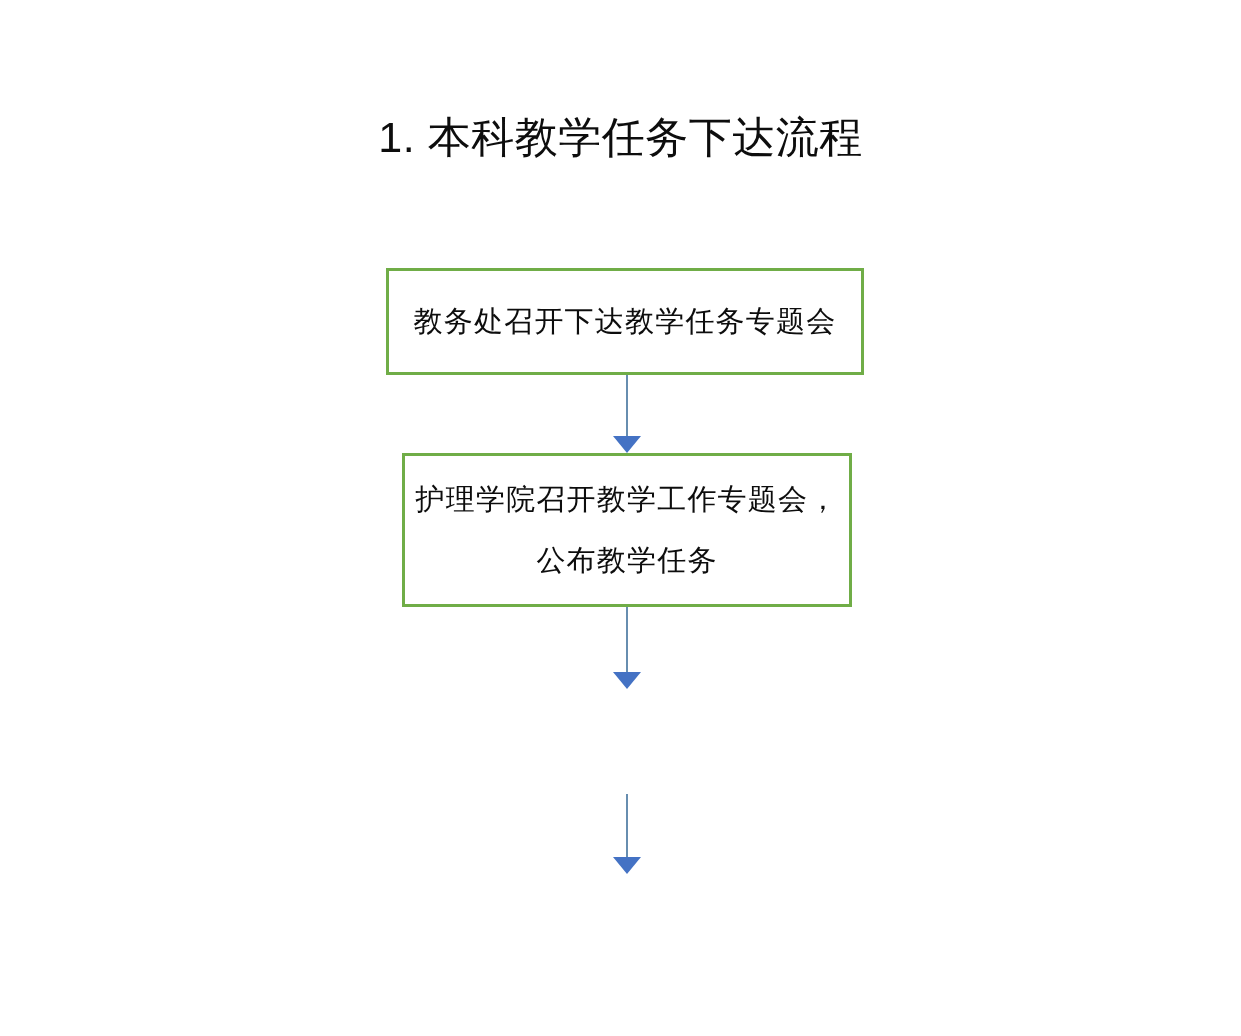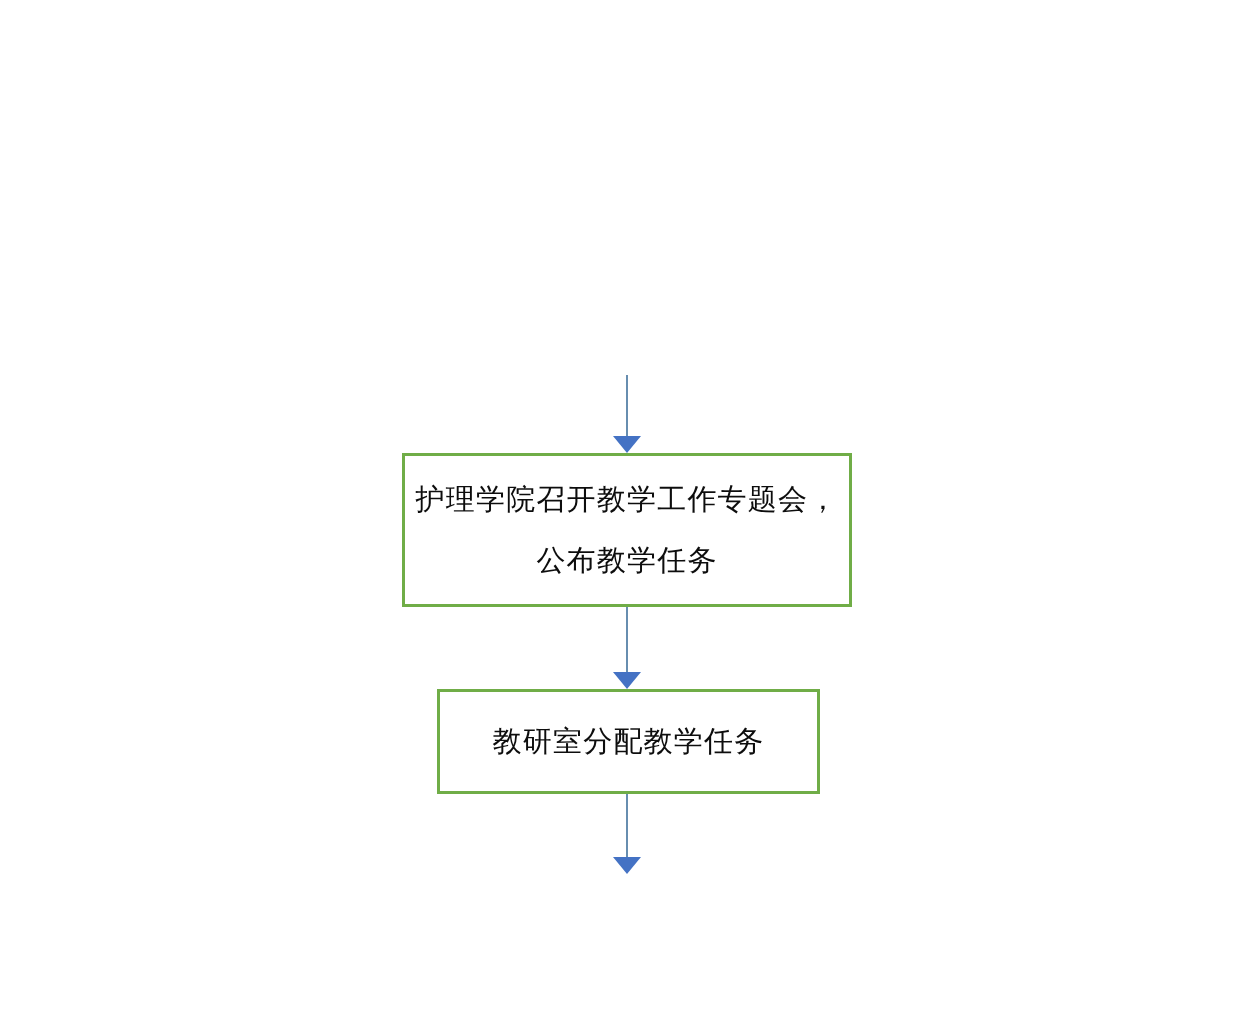--- a/index.html
+++ b/index.html
@@ -82,43 +82,44 @@
   .conn-head {
     fill: #4472c4;
     stroke: none;
   }
 </style>
 </head>
 <body>
 
 <div id="slide">
 
+  <div id="page-title">1. 本科教学任务下达流程</div>
 
   <svg class="connector" viewBox="0 0 1241 1036" width="1241" height="1036" aria-hidden="true">
 
     <g>
       <line class="conn-line" x1="627" y1="375" x2="627" y2="437"></line>
       <polygon class="conn-head" points="613,436 641,436 627,453"></polygon>
     </g>
 
     <g>
       <line class="conn-line" x1="627" y1="607" x2="627" y2="673"></line>
       <polygon class="conn-head" points="613,672 641,672 627,689"></polygon>
     </g>
 
     <g>
       <line class="conn-line" x1="627" y1="794" x2="627" y2="858"></line>
       <polygon class="conn-head" points="613,857 641,857 627,874"></polygon>
     </g>
   </svg>
 
+  <div id="box-1" class="flow-box">
+    <span class="box-text">教务处召开下达教学任务专题会</span>
+  </div>
 
   <div id="box-2" class="flow-box two-line">
     <span class="box-text">护理学院召开教学工作专题会，
 公布教学任务</span>
   </div>
 
-  <div id="box-3" class="flow-box">
-    <span class="box-text">教研室分配教学任务</span>
-  </div>
 
 
 </div>
 
 </body></html>

